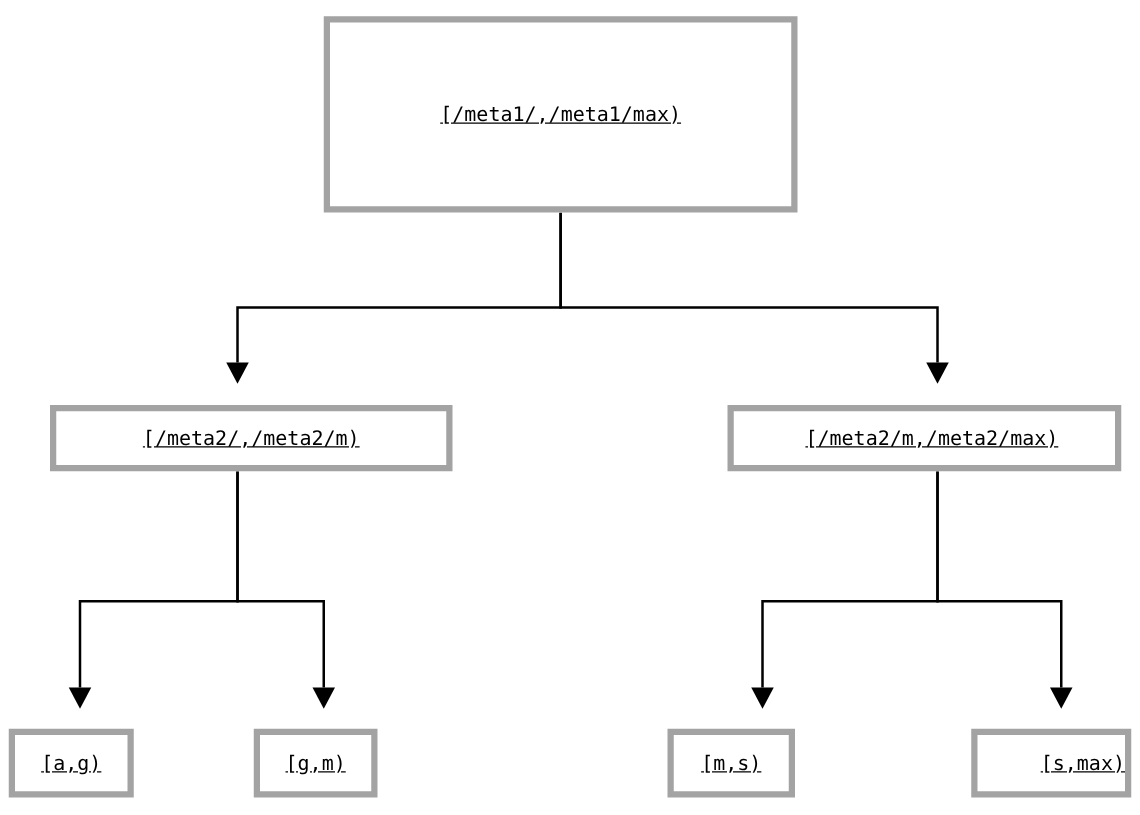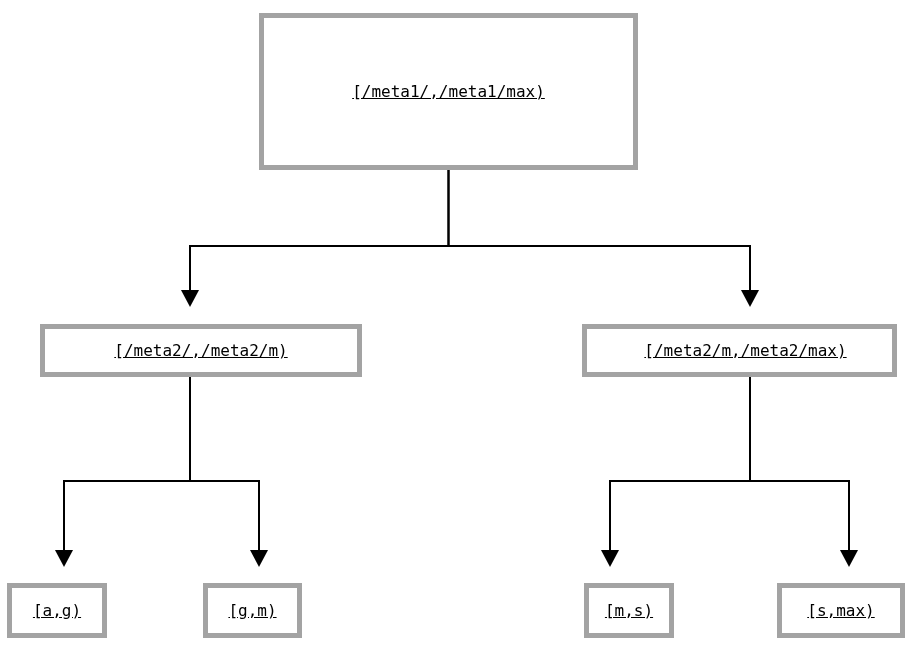--- a/index.html
+++ b/index.html
@@ -43,22 +43,22 @@
     font-size: 16px;
     line-height: 1;
     white-space: nowrap;
     text-decoration: underline;
   }
   .node-root   { left: 259px; top: 13px;  width: 379px; height: 157px; }
   .node-l2a    { left: 40px;  top: 324px; width: 322px; height: 53px;  }
   .node-l2b    { left: 582px; top: 324px; width: 315px; height: 53px; padding-left: 12px;  }
   .node-l3a    { left: 7px;   top: 583px; width: 100px; height: 55px;  }
   .node-l3b    { left: 203px; top: 583px; width: 99px;  height: 55px;  }
-  .node-l3c    { left: 584px; top: 583px; width: 90px;  height: 55px;  }
-  .node-l3d    { left: 777px; top: 583px; width: 128px; height: 55px;  }
+  .node-l3c    { left: 534px; top: 583px; width: 102px;  height: 55px;  }
+  .node-l3d    { left: 777px; top: 583px; width: 128px; height: 55px; justify-content: flex-end;  }
 </style>
 </head>
 <body>
 
 <div class="canvas">
 
   <svg class="edges-svg" viewBox="0 0 912 652" xmlns="http://www.w3.org/2000/svg">
     <g>
       <path d="M448.5 170 V246 H190 V290" stroke="#000000"></path>
       <polygon points="181,290 199,290 190,307" fill="#000000"></polygon>

